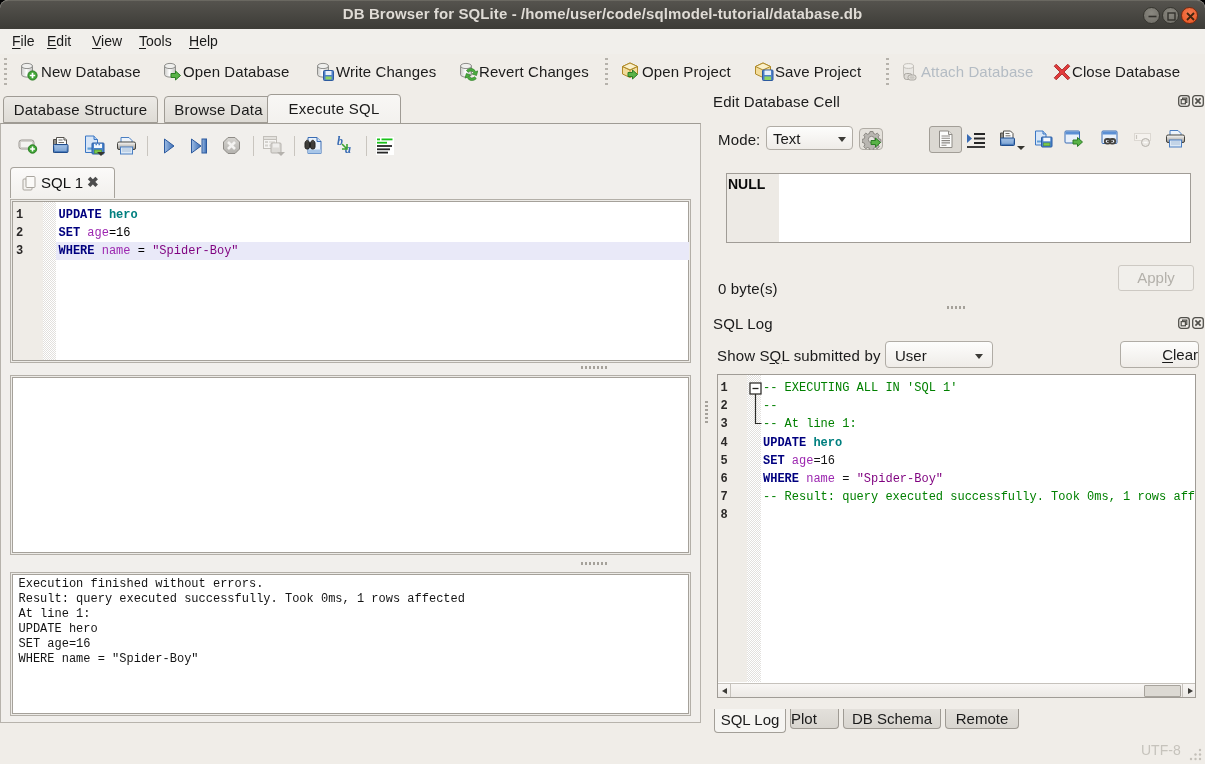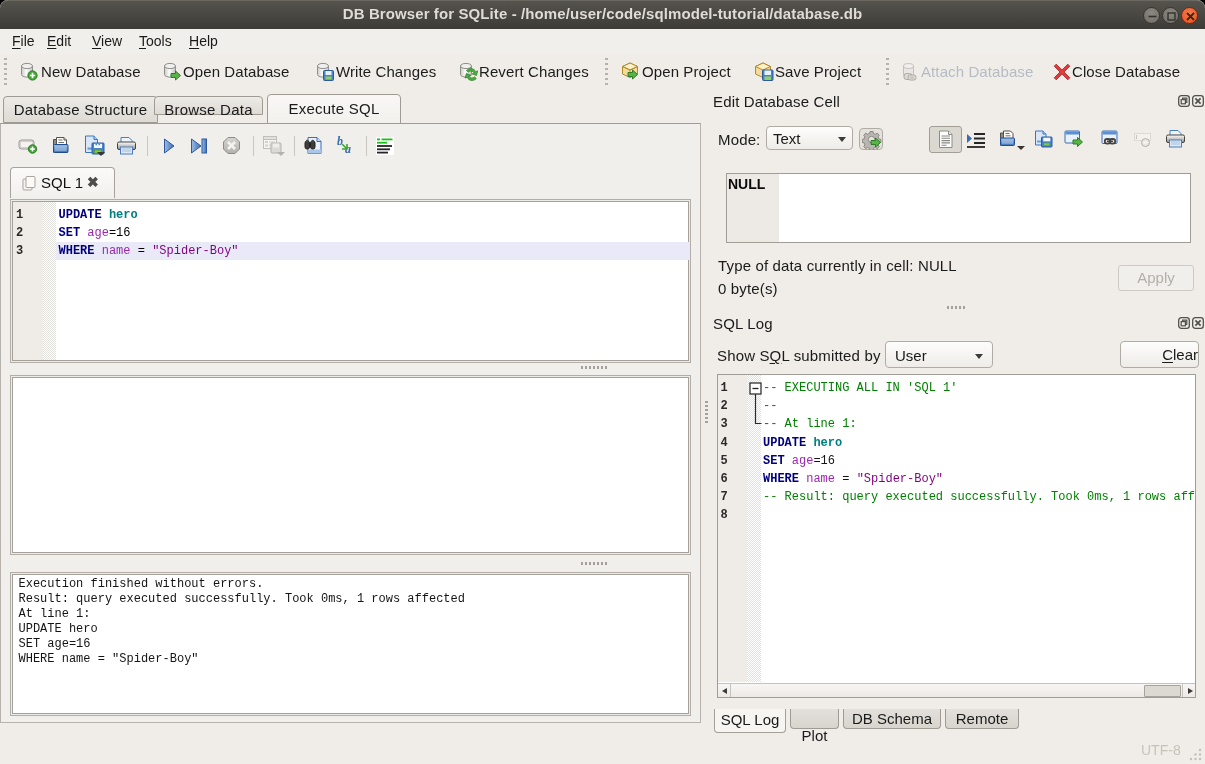--- a/index.html
+++ b/index.html
@@ -175,21 +175,21 @@
     <svg class="abs" width="18" height="18" style="left:1053px;top:9px" viewBox="0 0 18 18">
       <path d="M3.2 1.2 L9 7 L14.8 1.2 L16.8 3.2 L11 9 L16.8 14.8 L14.8 16.8 L9 11 L3.2 16.8 L1.2 14.8 L7 9 L1.2 3.2 z" fill="#e23b3b" stroke="#9f1f1f" stroke-width="0.8" stroke-linejoin="round"></path>
     </svg>
     <div class="tbtn">
         <span class="tlabel" style="left:1072px">Close Database</span>
       </div>
   </div>
 
   <div id="tabbar">
     <div class="tab" style="left:3px; top:1px; width:155px; height:27px; line-height:26px;">Database Structure</div>
-    <div class="tab" style="left:154px; top:1px; width:109px; height:19px; line-height:26px;">Browse Data</div>
+    <div class="tab" style="left:164px; top:1px; width:109px; height:27px; line-height:26px;">Browse Data</div>
     <div class="tab active" style="left:267px; top:-1px; width:134px; height:30px; line-height:28px; z-index:3;">Execute SQL</div>
   </div>
   <div id="tabpane"></div>
 
   <div id="edtoolbar">
     <svg class="abs" width="20" height="17" style="left:18px;top:137px" viewBox="0 0 20 17">
       <rect x="1" y="3" width="15" height="9" rx="2.5" fill="#e3e1dd" stroke="#9a9792"></rect>
       <rect x="2.2" y="4.2" width="12.6" height="6.6" rx="1.6" fill="#f4f3f1" stroke="#c8c5c0"></rect>
       <circle cx="14.5" cy="12" r="4.2" fill="#3fa535" stroke="#2c7d25"></circle>
       <path d="M14.5 9.6 v4.8 M12.1 12 h4.8" stroke="#fff" stroke-width="1.6"></path>
@@ -417,21 +417,20 @@
     <rect x="1.5" y="6" width="18" height="7.5" rx="1.5" fill="url(#prg)" stroke="#45443f"></rect>
     <rect x="4.5" y="11" width="12" height="7" fill="#dde9f6" stroke="#4a7ec2"></rect>
     <rect x="6" y="12.5" width="9" height="1" fill="#aabfd8"></rect>
       <rect x="6" y="14.5" width="9" height="1" fill="#aabfd8"></rect>
   </svg>
 
   <div class="abs" style="left:726px; top:173px; width:465px; height:70px; background:#fff; border:1px solid #a09c96;">
     <div class="abs" style="left:0; top:0; width:52px; height:68px; background:#edeae5;"></div>
     <div class="abs" style="left:1px; top:2px; font-size:14px; font-weight:bold; color:#0a0a0a;">NULL</div>
   </div>
-  <div class="dockhead" style="left:718px; top:257px;">Type of data currently in cell: NULL</div>
   <div class="dockhead" style="left:718px; top:280px;">0 byte(s)</div>
   <div class="abs" style="left:1118px; top:265px; width:76px; height:26px; background:#f1efeb; border:1px solid #cdc9c3; border-radius:3px;">
     <div style="text-align:center; margin-top:3px; font-size:15px; color:#b3b0aa;">Apply</div>
   </div>
   <div class="hsplit" style="left:947px; top:306px; width:18px;"></div>
 
   <div class="dockhead" style="left:713px; top:315px;">SQL Log</div>
   <svg class="abs" width="12" height="12" style="left:1178px; top:317px" viewBox="0 0 12 12">
     <rect x="0.7" y="0.7" width="10.6" height="10.6" rx="2.6" fill="none" stroke="#51504b" stroke-width="1.3"></rect>
     <path d="M4.6 4.6 V3.2 h4.2 v4.2 H7.4" fill="none" stroke="#51504b" stroke-width="1.2"></path>
@@ -484,21 +483,21 @@
       <div class="abs" style="left:464px; top:0; width:13px; height:14px; border-left:1px solid #c6c2bc;">
         <div class="abs" style="left:4.5px; top:3.5px; width:0; height:0; border-top:3.5px solid transparent; border-bottom:3.5px solid transparent; border-left:5px solid #3c3b37;"></div>
       </div>
     </div>
   </div>
 
   <div class="abs" style="left:714px; top:709px; width:72px; height:24px; background:#f6f5f2; border:1px solid #a39f98; border-top:none; border-radius:0 0 4px 4px; z-index:3;">
     <div style="text-align:center; margin-top:2px; font-size:15px; color:#1a1a1a;">SQL Log</div>
   </div>
   <div class="abs" style="left:790px; top:709px; width:49px; height:20px; background:linear-gradient(#e3e0db,#d8d5cf); border:1px solid #9f9b94; border-top:none; border-radius:0 0 4px 4px;">
-    <div style="text-align:center; margin-top:18px; font-size:15px; color:#1a1a1a;">Plot</div>
+    <div style="text-align:left; margin-top:1px; font-size:15px; color:#1a1a1a;">Plot</div>
   </div>
   <div class="abs" style="left:843px; top:709px; width:98px; height:20px; background:linear-gradient(#e3e0db,#d8d5cf); border:1px solid #9f9b94; border-top:none; border-radius:0 0 4px 4px;">
     <div style="text-align:center; margin-top:1px; font-size:15px; color:#1a1a1a;">DB Schema</div>
   </div>
   <div class="abs" style="left:945px; top:709px; width:74px; height:20px; background:linear-gradient(#e3e0db,#d8d5cf); border:1px solid #9f9b94; border-top:none; border-radius:0 0 4px 4px;">
     <div style="text-align:center; margin-top:1px; font-size:15px; color:#1a1a1a;">Remote</div>
   </div>
   <div id="statusbar">
     <div class="abs" style="left:1141px; top:9px; font-size:14px; color:#c6c3bc;">UTF-8</div>
     <svg class="abs" width="14" height="14" style="left:1189px; top:15px">

